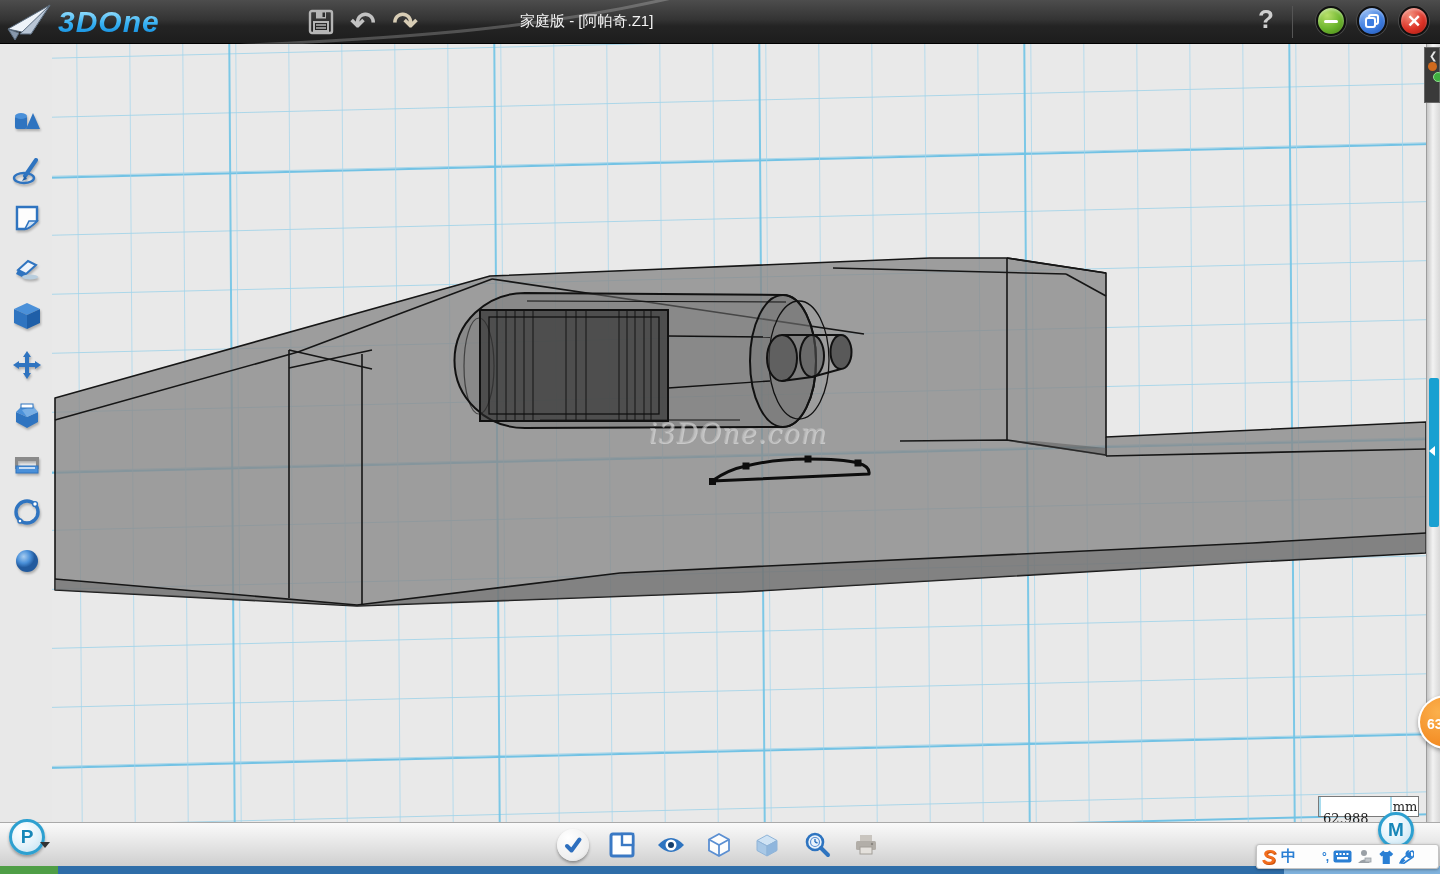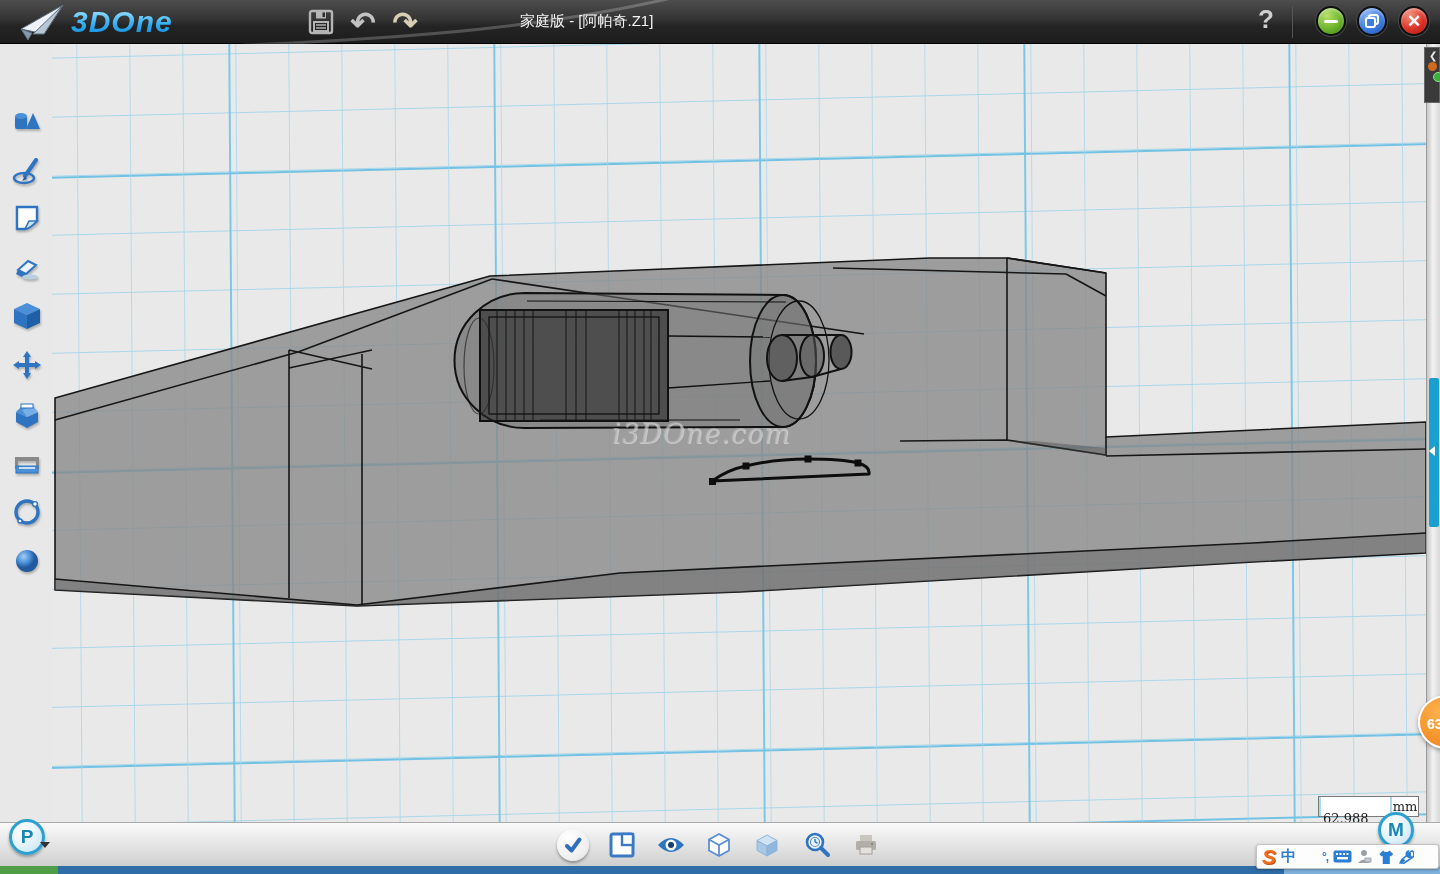--- a/index.html
+++ b/index.html
@@ -3,21 +3,21 @@
 <meta charset="utf-8">
 <style>
   * { margin:0; padding:0; box-sizing:border-box; }
   html,body { width:1440px; height:874px; overflow:hidden; background:#e9e9e9;
     font-family:"Liberation Sans", sans-serif; }
 
   
   #titlebar { position:absolute; left:0; top:0; width:1440px; height:44px; z-index:10;
     background:linear-gradient(180deg,#4d4d4d 0%,#343434 45%,#242424 60%,#1d1d1d 100%);
     border-bottom:1px solid #000; }
-  #logo-wrap { position:absolute; left:19px; top:3px; display:flex; align-items:center; gap:6px; }
+  #logo-wrap { position:absolute; left:6px; top:3px; display:flex; align-items:center; gap:6px; }
   #brand-text { font-style:italic; font-weight:bold; font-size:30px; letter-spacing:1px;
     background:linear-gradient(180deg,#a6e6ff 10%,#36b0f2 55%,#0d86d8 95%);
     -webkit-background-clip:text; background-clip:text; color:transparent; }
   .tb-icon { position:absolute; top:7px; width:30px; height:30px; display:flex;
     align-items:center; justify-content:center; cursor:pointer; }
   #win-title { position:absolute; left:520px; top:12px; width:406px; 
     color:#f2f2f2; font-size:15px; }
   #help-q { position:absolute; left:1252px; top:4px; width:28px; color:#cfcfcf;
     font-size:26px; font-weight:bold; text-align:center; cursor:pointer; }
   #tb-divider { position:absolute; left:1292px; top:6px; width:1px; height:32px; background:#555; }
@@ -37,21 +37,21 @@
   #grid-h { background-image:
       repeating-linear-gradient(0deg, rgba(150,208,232,.75) 0 1px, transparent 1px 59px),
       repeating-linear-gradient(0deg, rgba(108,192,228,.95) 0 2px, transparent 2px 295px);
     background-position:0 11px, 0 -164px; transform:rotate(-1.4deg); }
   #grid-v { background-image:
       repeating-linear-gradient(90deg, rgba(160,212,236,.7) 0 1px, transparent 1px 53px),
       repeating-linear-gradient(90deg, rgba(112,196,230,.9) 0 2px, transparent 2px 265px);
     background-position:3px 0, -4px 0; transform:rotate(-0.4deg); }
 
   #model-svg { position:absolute; left:0; top:0; z-index:2; pointer-events:none; }
-  #watermark { position:absolute; left:612px; top:418px; width:215px; z-index:2; text-align:left;
+  #watermark { position:absolute; left:612px; top:418px; width:215px; z-index:2; text-align:right;
     font-family:"DejaVu Serif", serif; font-style:italic; font-size:27px; letter-spacing:1px;
     color:rgba(186,186,186,.6); text-shadow:1px 1px 0 rgba(255,255,255,.45); pointer-events:none; }
 
   
   #measure-box { position:absolute; left:1318px; top:796px; height:21px; z-index:4;
     display:flex; align-items:stretch; background:#fff; border:1px solid #7a7a7a;
     font-family:"DejaVu Serif", serif; font-size:13px; color:#1c1c1c; }
   #measure-box .val { width:71px; text-align:left; padding:14px 4px 0 2px;
     border-left:2px solid #a8dcee; }
   #measure-box .sep { width:2px; background:#a8dcee; }

